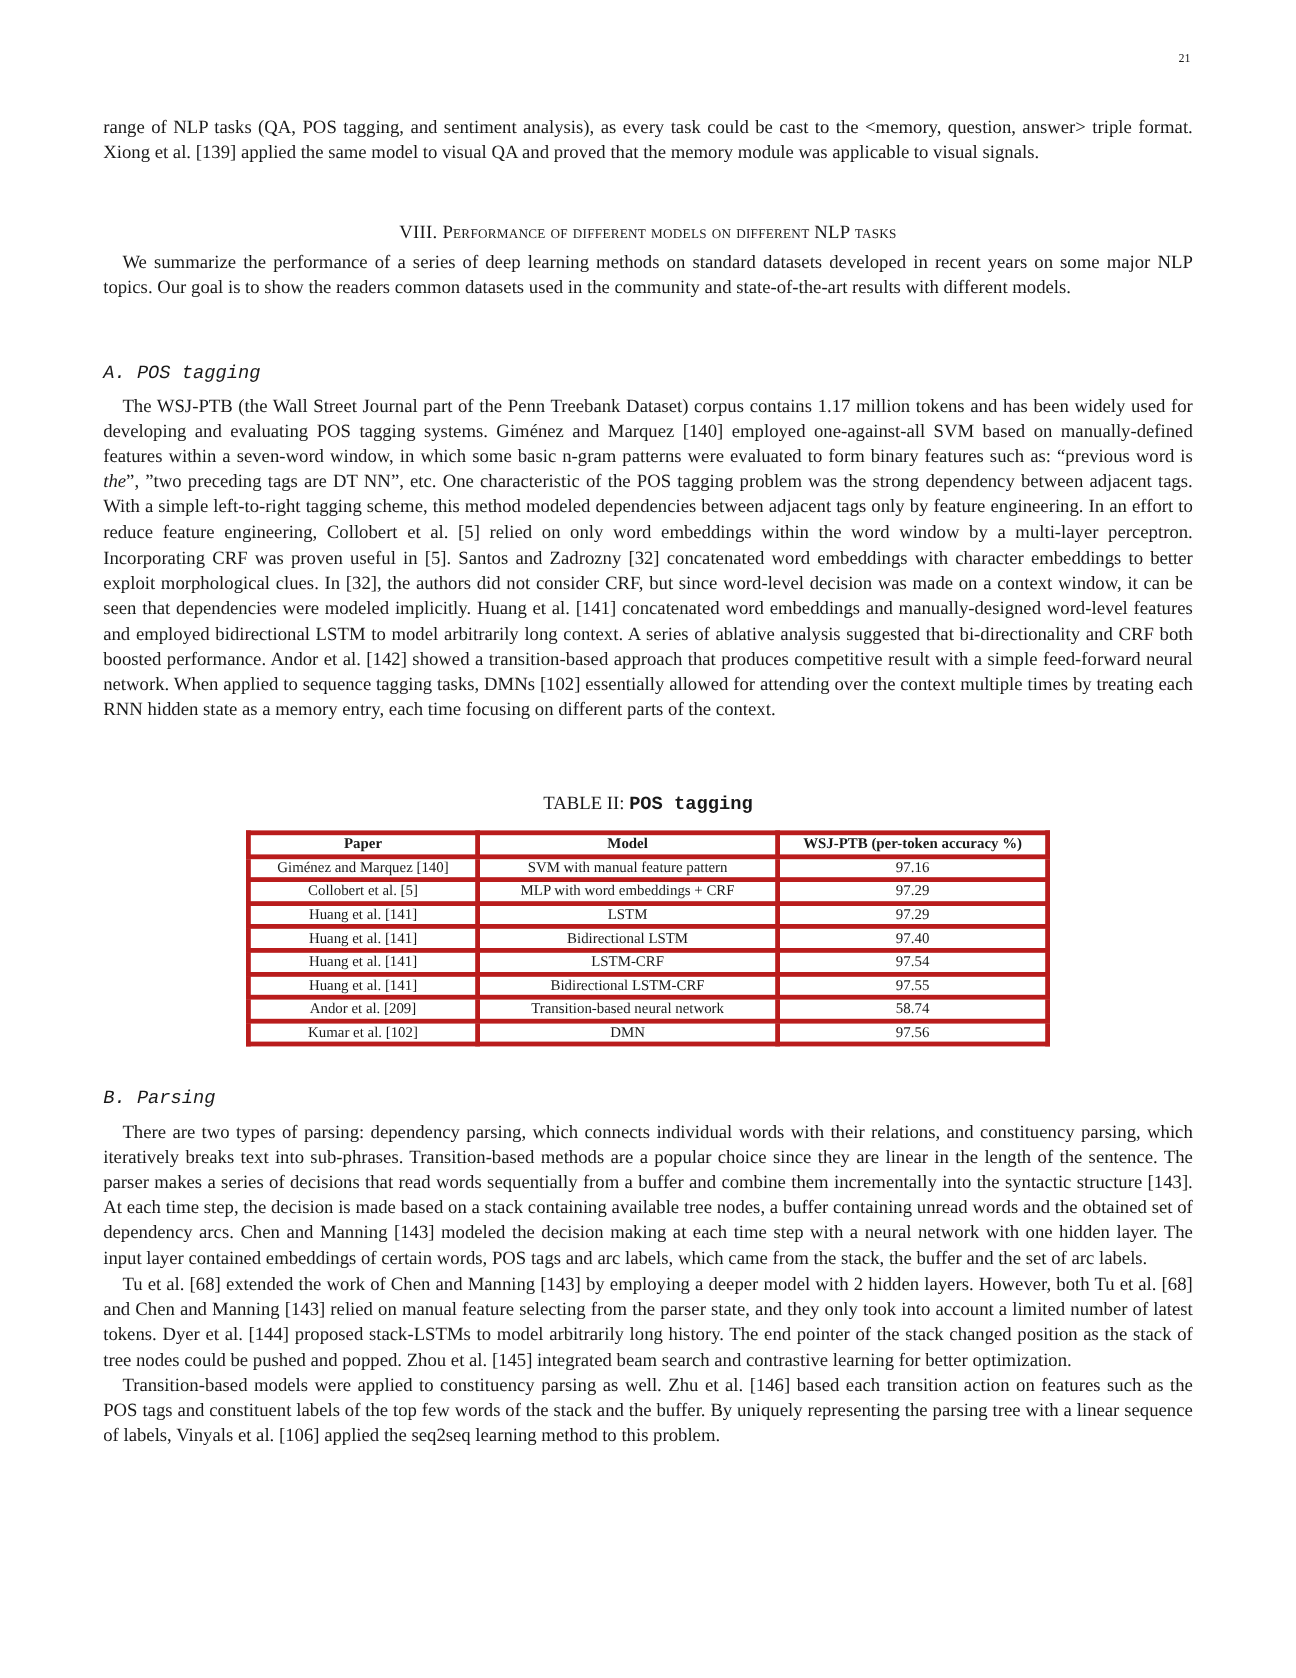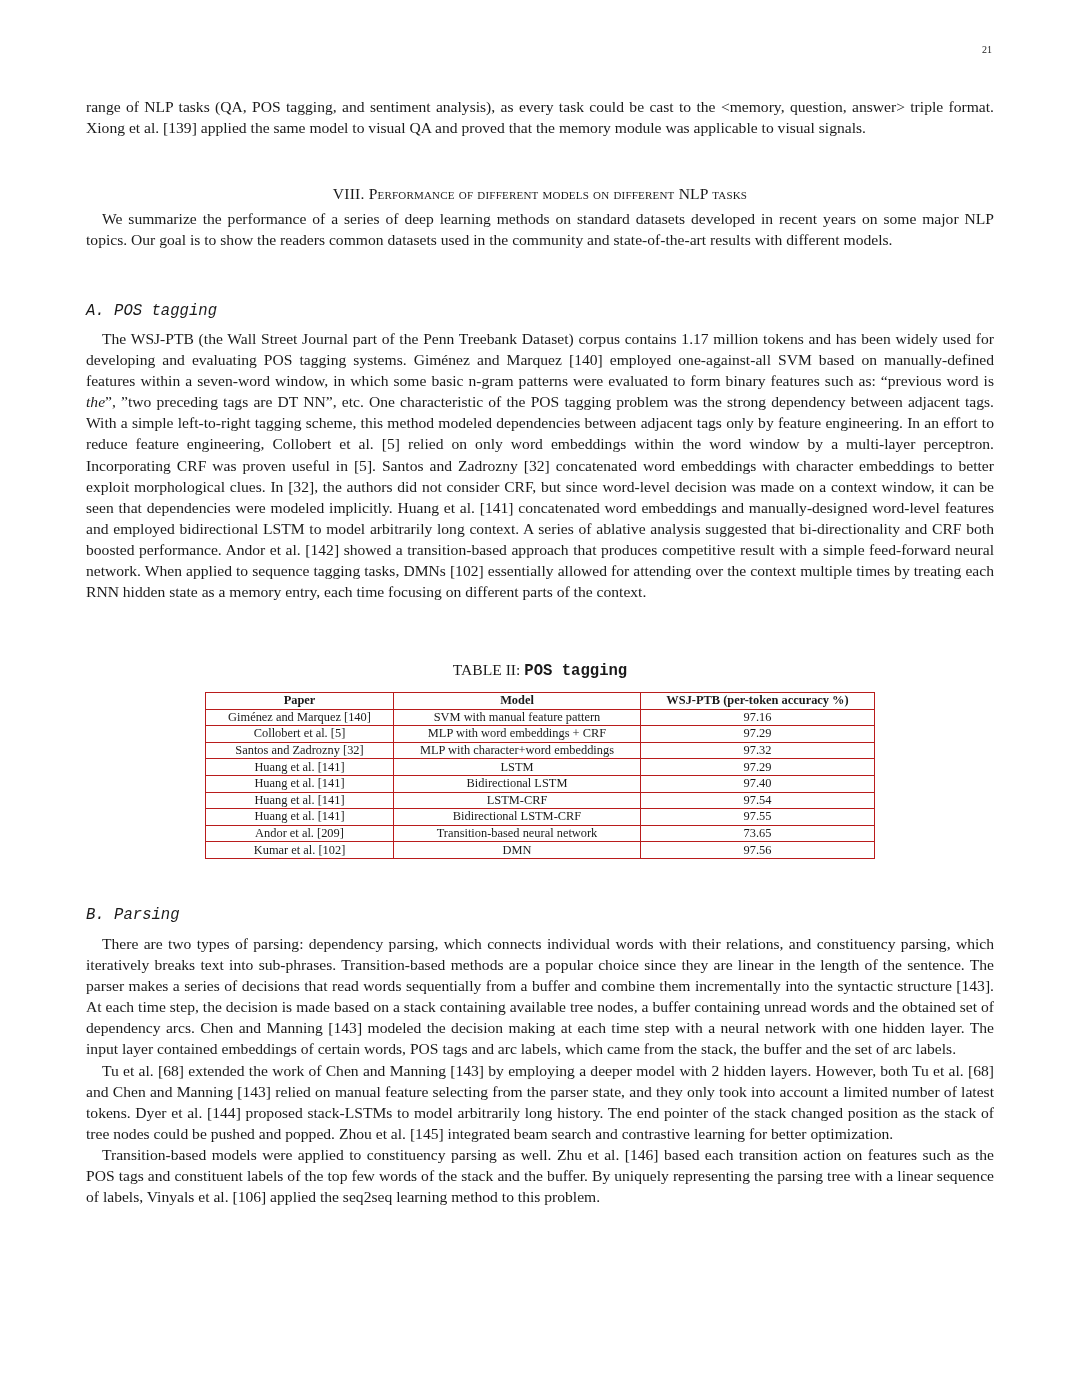--- a/index.html
+++ b/index.html
@@ -30,21 +30,21 @@
   .caption {
     position: absolute; left: 86px; width: 908px; top: 661px;
     text-align: center; font-size: 15.6px;
   }
   .caption b { font-family: Liberation Mono, monospace; font-weight: bold; }
   table.data-table {
     position: absolute; left: 205px; top: 692px; width: 670px;
     border-collapse: collapse; font-size: 12.4px; line-height: 15px;
   }
   table.data-table th, table.data-table td {
-    border: 1px solid #b91c1c; padding: 0 4px; text-align: center; height: 15.6px;
+    border: 4px solid #b91c1c; padding: 0 4px; text-align: center; height: 15.6px;
     white-space: nowrap;
   }
   table.data-table th { font-weight: bold; }
   .col-paper { width: 179px; }
   .col-model { width: 238px; }
   em { font-style: italic; }
 </style>
 </head>
 <body>
 
@@ -86,25 +86,20 @@
       <td>Giménez and Marquez [140]</td>
       <td>SVM with manual feature pattern</td>
       <td>97.16</td>
     </tr>
     <tr>
       <td>Collobert et al. [5]</td>
       <td>MLP with word embeddings + CRF</td>
       <td>97.29</td>
     </tr>
     <tr>
-      <td>Santos and Zadrozny [32]</td>
-      <td>MLP with character+word embeddings</td>
-      <td>97.32</td>
-    </tr>
-    <tr>
       <td>Huang et al. [141]</td>
       <td>LSTM</td>
       <td>97.29</td>
     </tr>
     <tr>
       <td>Huang et al. [141]</td>
       <td>Bidirectional LSTM</td>
       <td>97.40</td>
     </tr>
     <tr>
@@ -113,21 +108,21 @@
       <td>97.54</td>
     </tr>
     <tr>
       <td>Huang et al. [141]</td>
       <td>Bidirectional LSTM-CRF</td>
       <td>97.55</td>
     </tr>
     <tr>
       <td>Andor et al. [209]</td>
       <td>Transition-based neural network</td>
-      <td>73.65</td>
+      <td>58.74</td>
     </tr>
     <tr>
       <td>Kumar et al. [102]</td>
       <td>DMN</td>
       <td>97.56</td>
     </tr>
   </tbody>
 </table>
 
 <div class="subsection-heading" style="top:906px;">B.  Parsing</div>

